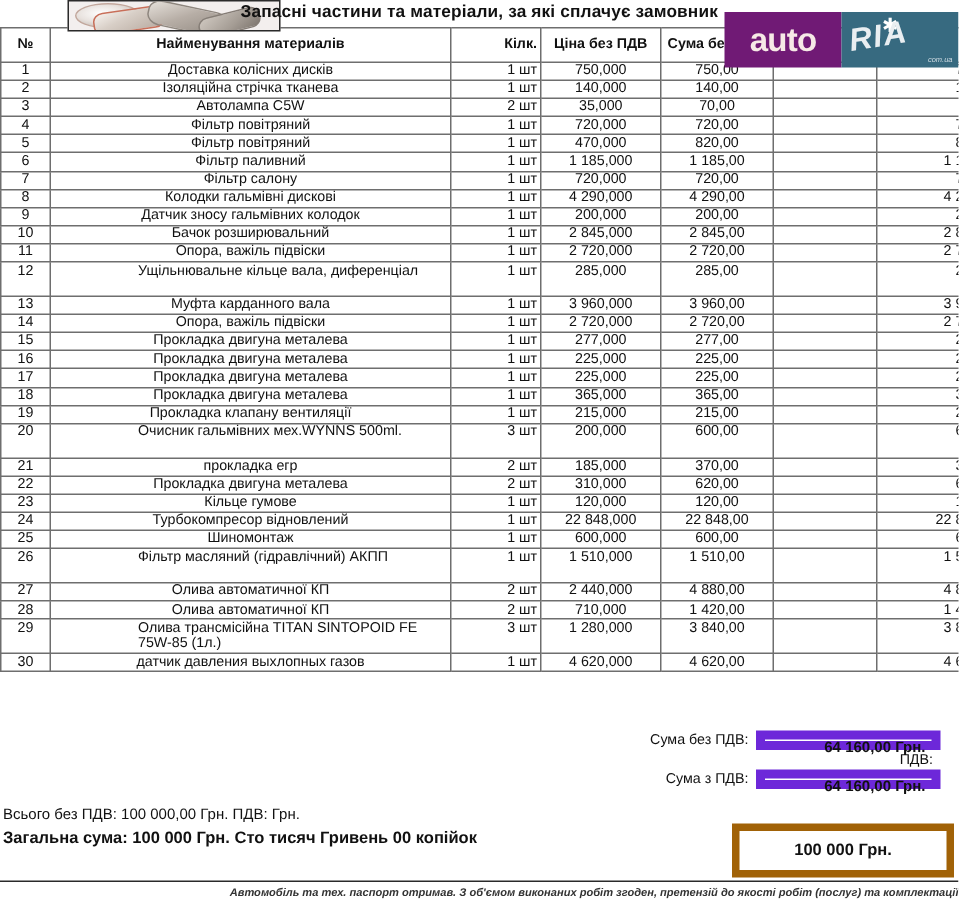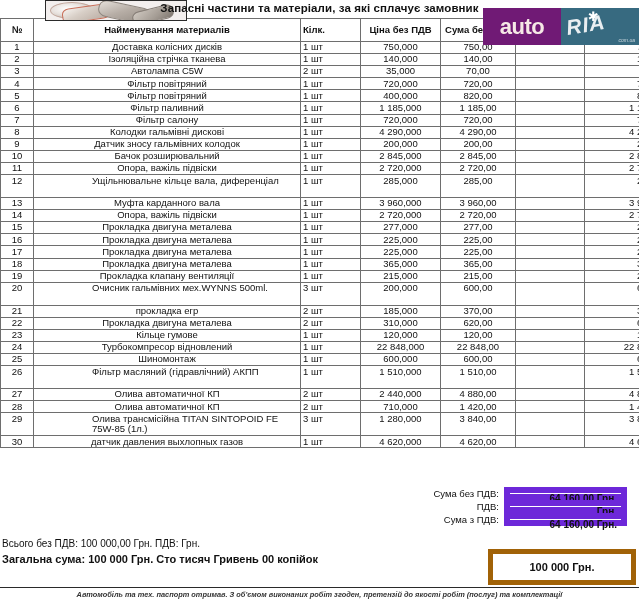--- a/index.html
+++ b/index.html
@@ -52,21 +52,21 @@
     line-height:10.6px;
     vertical-align:middle;
     background:#ffffff;
   }
   thead th{
     background:#d4d0c8;font-weight:bold;font-size:9.5px;text-align:center;
     height:22px;line-height:10.5px;
   }
   .c-no{width:28px;text-align:center;}
   .c-name{width:262px;text-align:center;}
-  .c-qty{width:55px;text-align:left;margin-left:19px;}
+  .c-qty{width:55px;text-align:right;margin-left:19px;}
   .c-price{width:75px;text-align:center;}
   .c-sum{width:70px;text-align:center;}
   .c-blank{width:64px;}
   .c-dup{width:79px;text-align:right;padding-right:3px;}
   tbody tr{height:12.1px;}
   tbody tr.tall{height:23px;}
   tbody tr.tall td.c-name{text-align:left;padding-left:58px;vertical-align:top;padding-top:.5px;}
   tbody tr.tall td{vertical-align:top;padding-top:.5px;}
   tbody tr.tall td.c-qty,tbody tr.tall td.c-price,tbody tr.tall td.c-sum,tbody tr.tall td.c-dup{vertical-align:top;}
 
@@ -90,21 +90,21 @@
     position:absolute;left:2px;top:553px;font-size:11px;font-weight:bold;white-space:nowrap;
   }
   .grand-box{
     position:absolute;left:488px;top:549px;width:148px;height:36px;
     border:5px solid #a16207;box-sizing:border-box;
     display:flex;align-items:center;justify-content:center;
     font-size:11px;font-weight:bold;background:#fff;
   }
   .hr-bottom{position:absolute;left:0;top:587px;width:639px;height:1px;background:#2a2a2a;}
   .foot-note{
-    position:absolute;left:0;top:590px;width:639px;text-align:center;
+    position:absolute;left:0;top:590px;width:639px;text-align:right;
     font-size:7.4px;font-style:italic;font-weight:bold;color:#333;
     white-space:nowrap;overflow:hidden;
   }
 
   
   .wm{position:absolute;left:483px;top:8px;width:156px;height:37px;pointer-events:none;}
   .wm .wm-auto{
     position:absolute;left:0;top:0;width:78px;height:37px;background:#701a75;
     display:flex;align-items:center;justify-content:center;
   }
@@ -187,21 +187,21 @@
           <td class="c-qty">1 шт</td>
           <td class="c-price">720,000</td>
           <td class="c-sum">720,00</td>
           <td class="c-blank"></td>
           <td class="c-dup">720,00</td>
         </tr>
         <tr>
           <td class="c-no">5</td>
           <td class="c-name">Фільтр повітряний</td>
           <td class="c-qty">1 шт</td>
-          <td class="c-price">400,000</td>
+          <td class="c-price">470,000</td>
           <td class="c-sum">820,00</td>
           <td class="c-blank"></td>
           <td class="c-dup">820,00</td>
         </tr>
         <tr>
           <td class="c-no">6</td>
           <td class="c-name">Фільтр паливний</td>
           <td class="c-qty">1 шт</td>
           <td class="c-price">1 185,000</td>
           <td class="c-sum">1 185,00</td>
@@ -427,21 +427,20 @@
       </tbody>
   </table>
 
   <div class="totals">
     <div class="trow">
       <div class="tlabel">Сума без ПДВ:</div>
       <div class="tvalue">64 160,00 Грн.</div>
     </div>
     <div class="trow">
       <div class="tlabel">ПДВ:</div>
-      <div class="tvalue">Грн.</div>
     </div>
     <div class="trow">
       <div class="tlabel">Сума з ПДВ:</div>
       <div class="tvalue">64 160,00 Грн.</div>
     </div>
   </div>
 
   <div class="line-sum">Всього без ПДВ: 100 000,00 Грн.     ПДВ:   Грн.</div>
   <div class="grand">Загальна сума:   100 000 Грн.  Сто тисяч Гривень 00 копійок</div>
   <div class="grand-box">100 000 Грн.</div>

